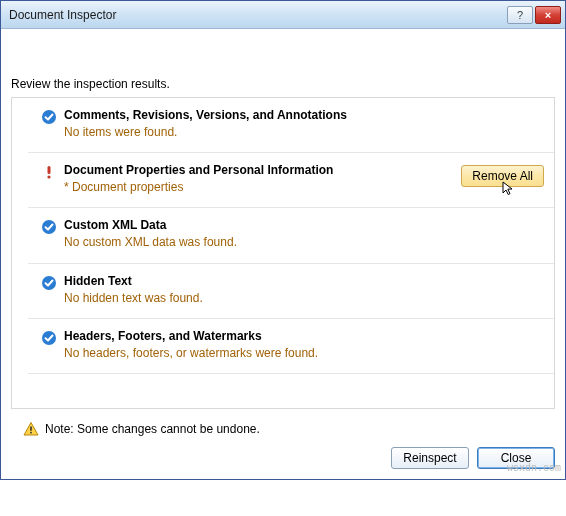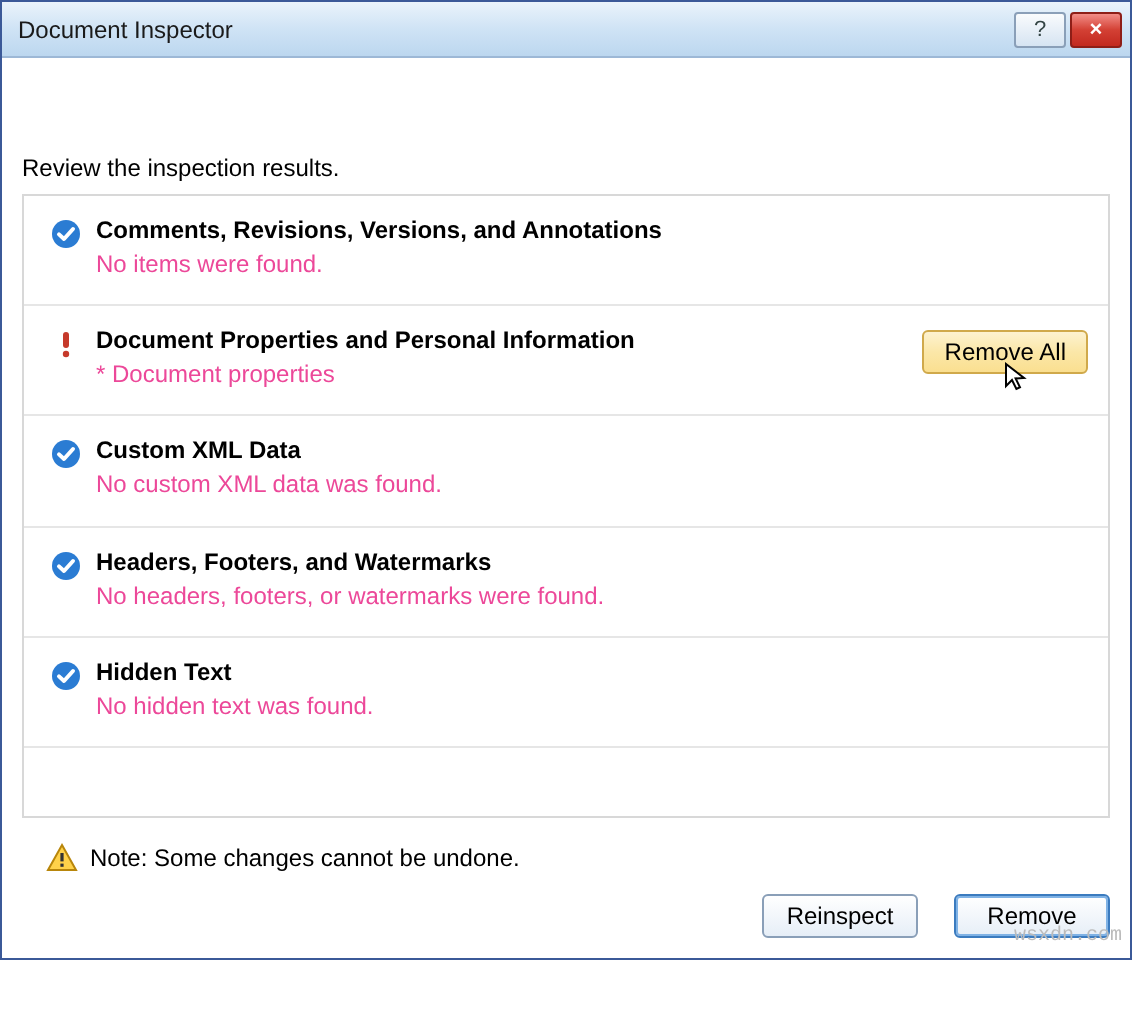--- a/index.html
+++ b/index.html
@@ -56,20 +56,21 @@
     font-size: 12px;
     color: #000;
     margin-top: 40px;
   }
   .content {
     flex: 1;
     margin: 0 10px 6px 10px;
     border: 1px solid #d8d8d8;
     overflow: hidden;
     background: #fff;
+    padding-left: 16px;
   }
   .section {
     display: flex;
     align-items: flex-start;
     padding: 10px 10px 12px 10px;
     border-bottom: 1px solid #e6e6e6;
     position: relative;
   }
   .section:last-child { border-bottom: 1px solid #e6e6e6; }
   .icon-col {
@@ -90,21 +91,21 @@
     padding-left: 4px;
   }
   .sec-title {
     font-weight: bold;
     font-size: 12px;
     color: #000;
     margin-bottom: 2px;
   }
   .sec-body, .sec-sub {
     font-size: 12px;
-    color: #ec4899;
+    color: #a16207;
     line-height: 1.35;
   }
   .btn-col {
     flex: 0 0 auto;
     padding-left: 10px;
     padding-top: 2px;
   }
   .btn {
     min-width: 78px;
     height: 22px;
@@ -137,21 +138,21 @@
     align-items: center;
     gap: 6px;
     margin-bottom: 10px;
     font-size: 12px;
     color: #000;
   }
   .warn-icon { width: 16px; height: 16px; }
   .btn-row {
     display: flex;
     justify-content: flex-end;
-    gap: 18px;
+    gap: 8px;
   }
   .btn.default {
     border-color: #3b7bbf;
     box-shadow: 0 0 0 1px #7fb2e5 inset;
   }
   .watermark {
     position: absolute;
     bottom: 5px; right: 4px;
     font-size: 10px;
     color: #bbb;
@@ -227,53 +228,53 @@
     </div>
 
     <div class="section">
       <div class="icon-col">
         <svg class="check-icon" viewBox="0 0 16 16">
           <circle cx="8" cy="8" r="7" fill="#2b7cd3"></circle>
           <path d="M4.5 8.2 L7 10.5 L11.5 5.5" stroke="#fff" stroke-width="2" fill="none" stroke-linecap="round" stroke-linejoin="round"></path>
         </svg>
       </div>
       <div class="text-col">
+        <div class="sec-title">Hidden Text</div>
+        <div class="sec-body">No hidden text was found.</div>
+      </div>
+    </div>
+
+    <div class="section">
+      <div class="icon-col">
+        <svg class="check-icon" viewBox="0 0 16 16">
+          <circle cx="8" cy="8" r="7" fill="#2b7cd3"></circle>
+          <path d="M4.5 8.2 L7 10.5 L11.5 5.5" stroke="#fff" stroke-width="2" fill="none" stroke-linecap="round" stroke-linejoin="round"></path>
+        </svg>
+      </div>
+      <div class="text-col">
         <div class="sec-title">Headers, Footers, and Watermarks</div>
         <div class="sec-body">No headers, footers, or watermarks were found.</div>
-      </div>
-    </div>
-
-    <div class="section">
-      <div class="icon-col">
-        <svg class="check-icon" viewBox="0 0 16 16">
-          <circle cx="8" cy="8" r="7" fill="#2b7cd3"></circle>
-          <path d="M4.5 8.2 L7 10.5 L11.5 5.5" stroke="#fff" stroke-width="2" fill="none" stroke-linecap="round" stroke-linejoin="round"></path>
-        </svg>
-      </div>
-      <div class="text-col">
-        <div class="sec-title">Hidden Text</div>
-        <div class="sec-body">No hidden text was found.</div>
       </div>
     </div>
 
   </div>
 
   <div class="footer">
     <div class="note-row">
       <svg class="warn-icon" viewBox="0 0 16 16">
         <path d="M8 1.5 L15 14 L1 14 Z" fill="#ffd24a" stroke="#b8860b" stroke-width="1"></path>
         <rect x="7.2" y="5.5" width="1.6" height="4.2" fill="#333"></rect>
         <rect x="7.2" y="10.8" width="1.6" height="1.6" fill="#333"></rect>
       </svg>
       <span>Note: Some changes cannot be undone.</span>
     </div>
     <div class="btn-row">
       <button class="btn">
         <span>Reinspect</span>
       </button>
       <button class="btn default">
-        <span>Remove</span>
+        <span>Close</span>
       </button>
     </div>
   </div>
 
   <div class="watermark">wsxdn.com</div>
 </div>
 
 </body></html>

